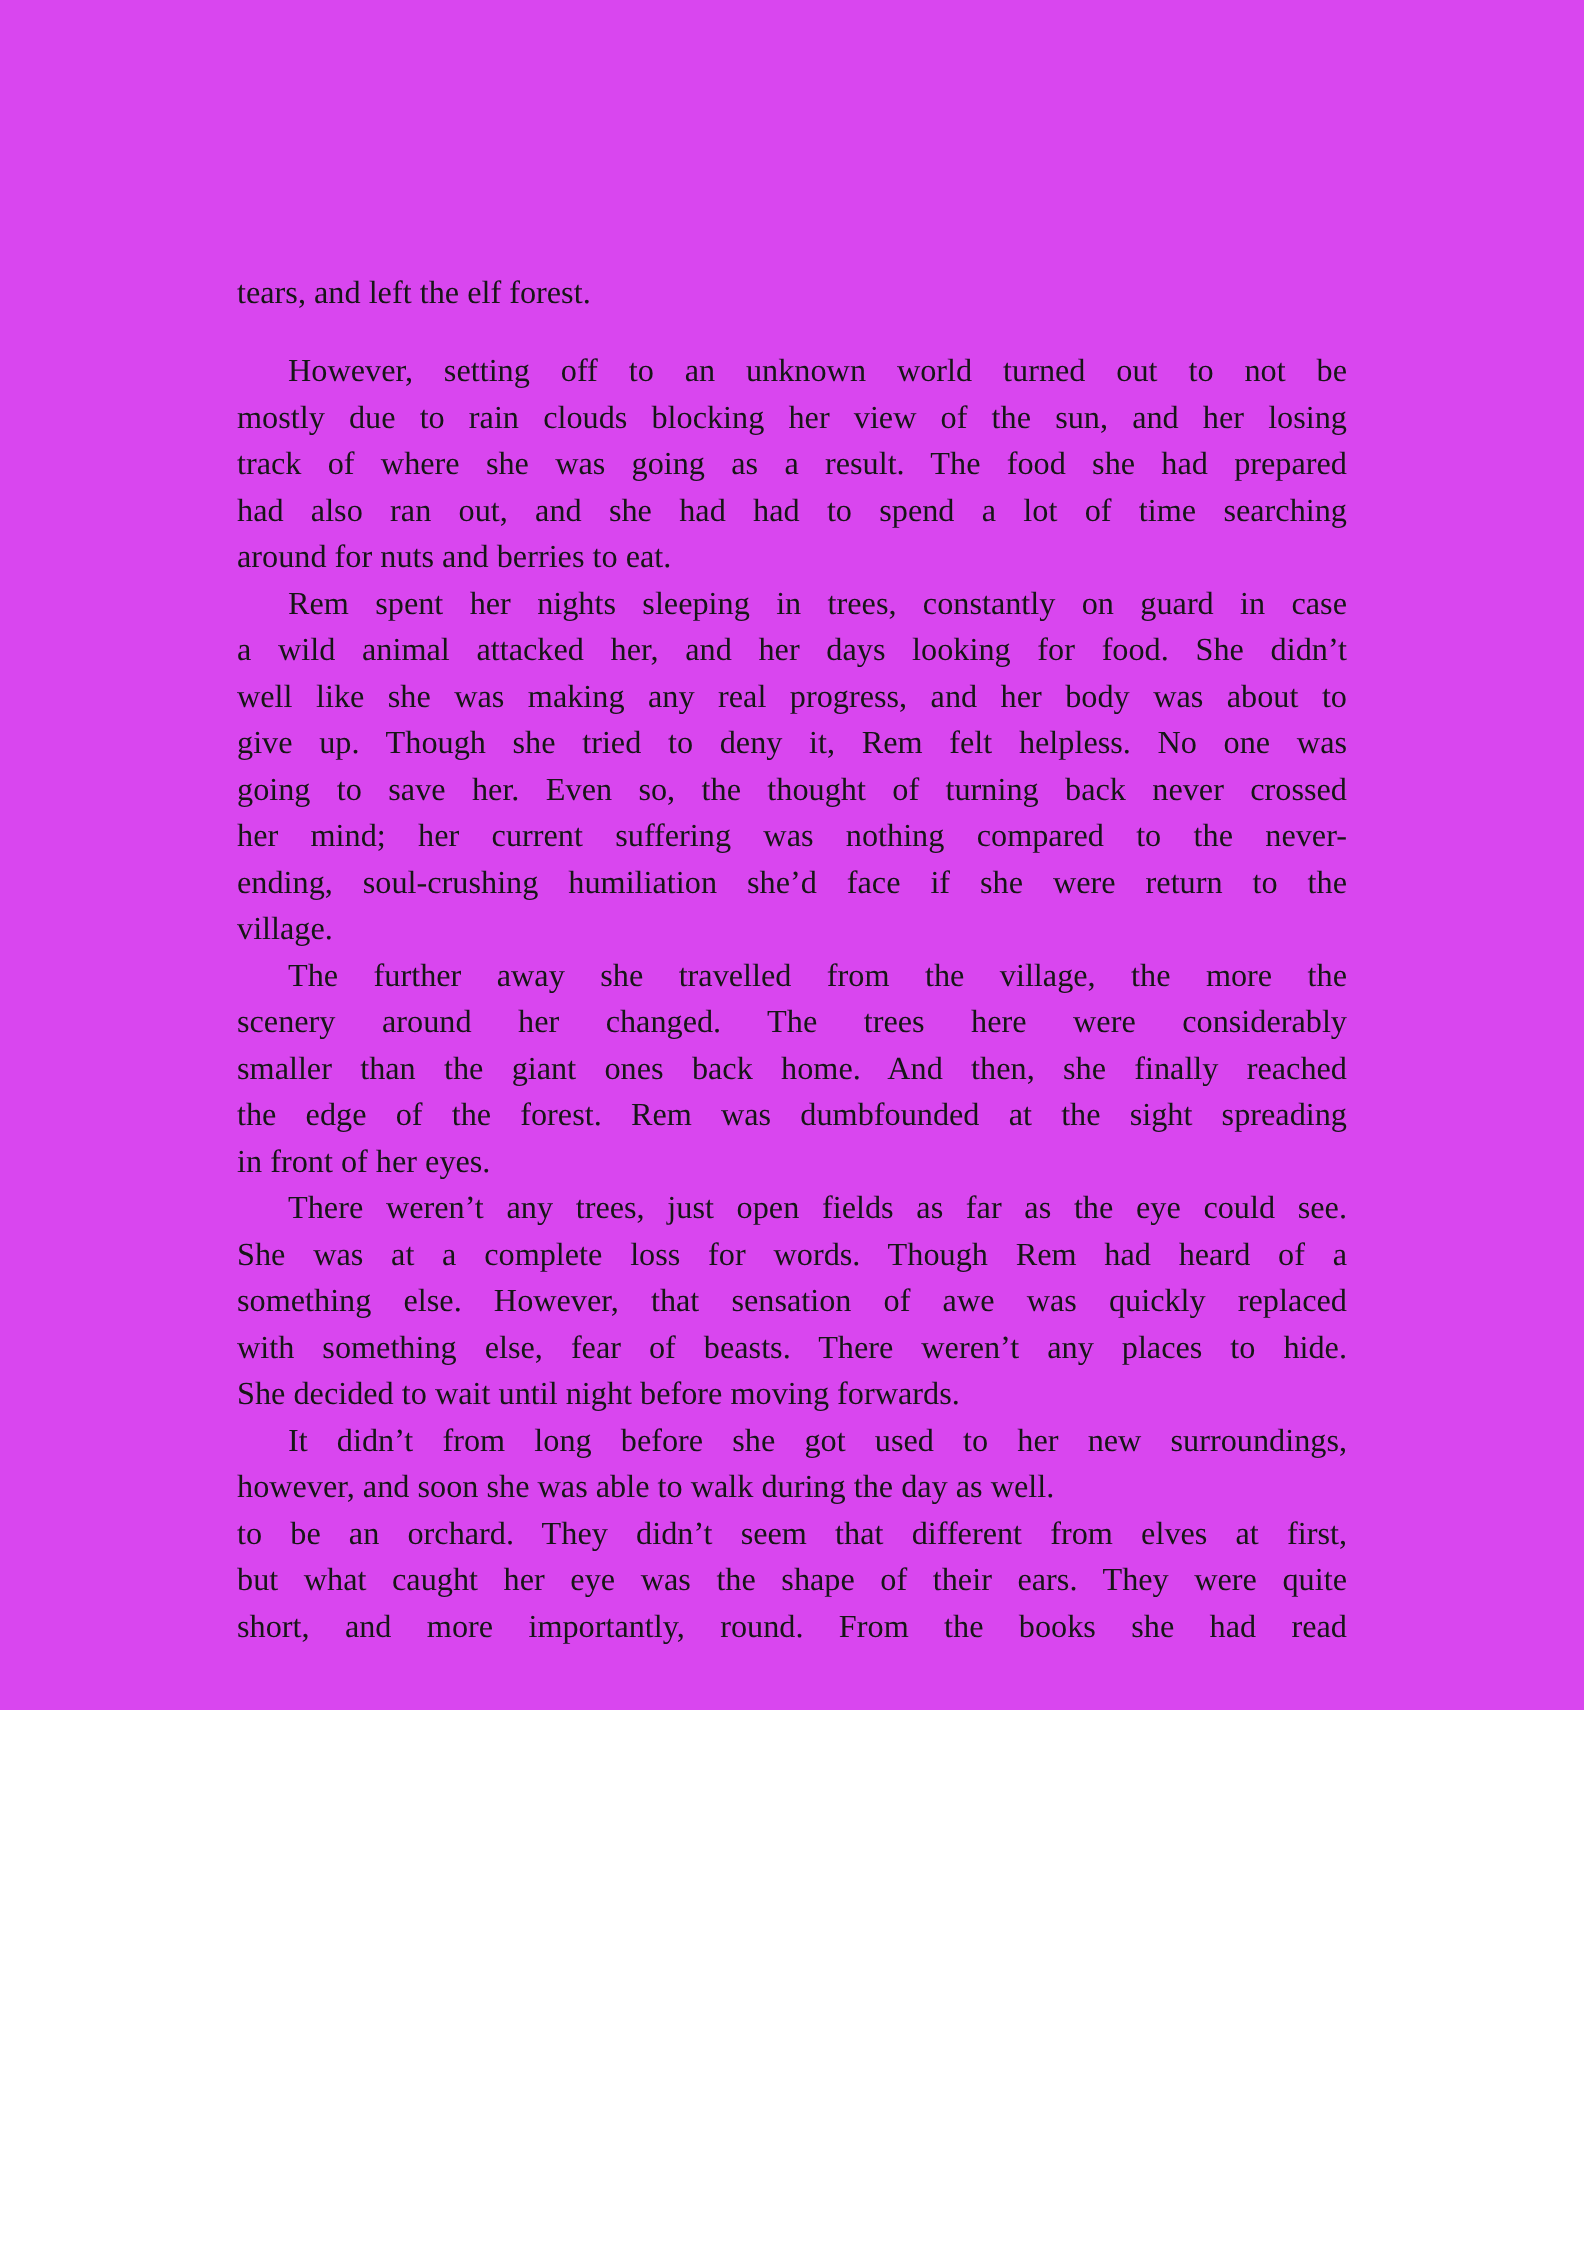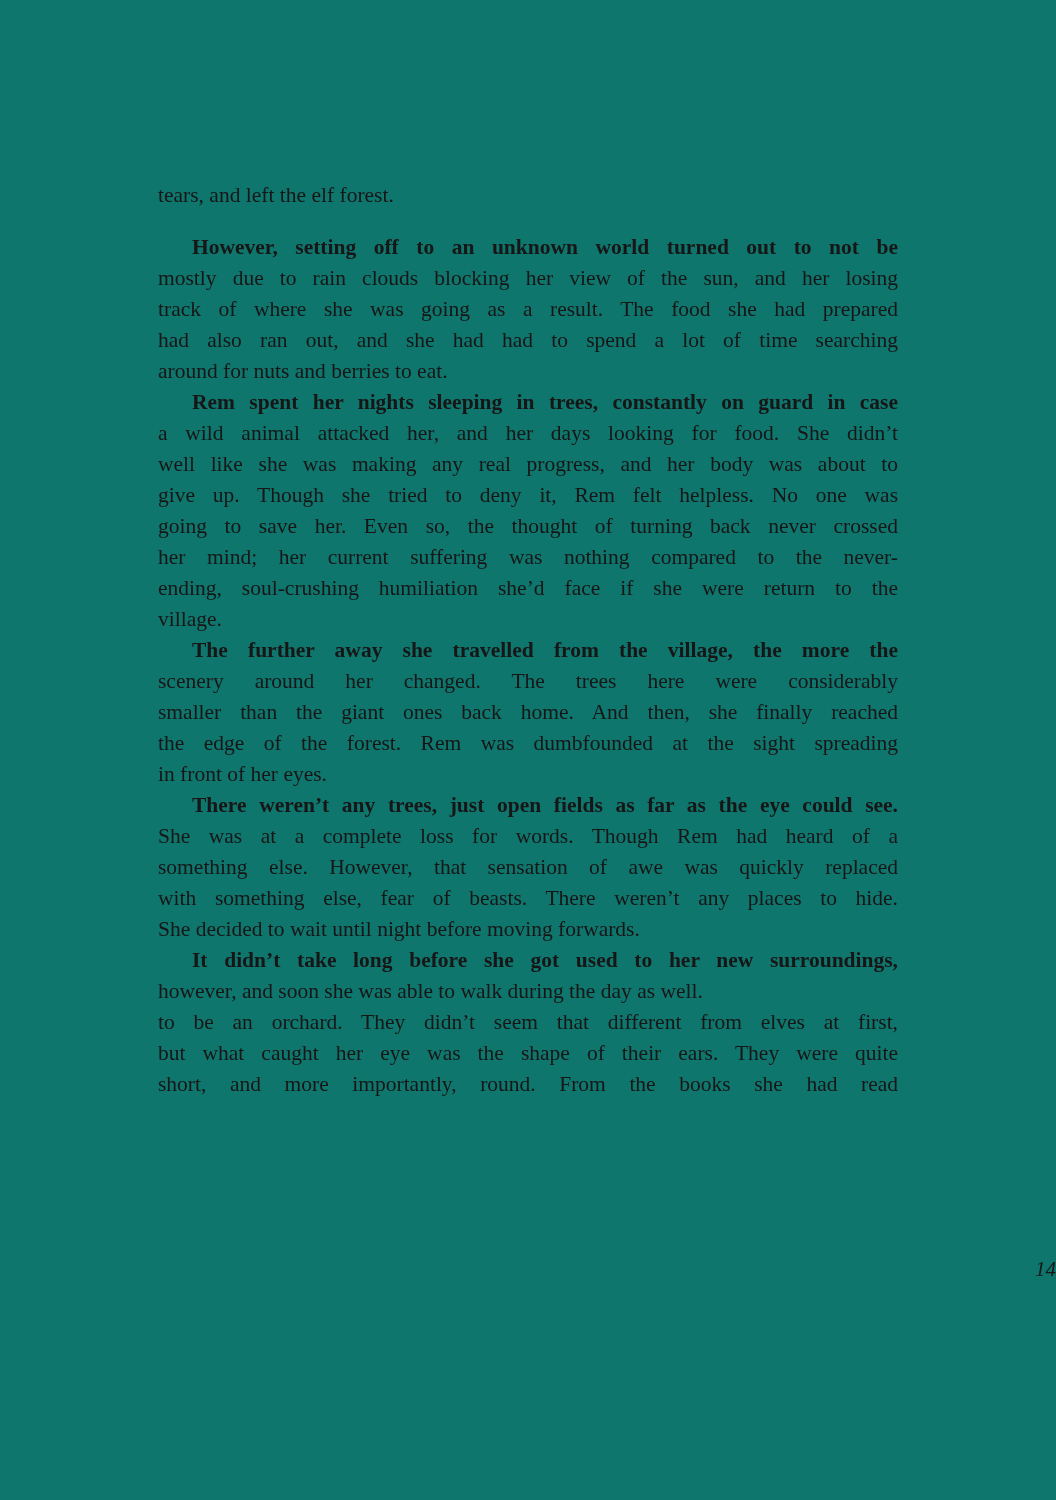--- a/index.html
+++ b/index.html
@@ -3,22 +3,22 @@
 <meta charset="utf-8">
 <style>
   html, body {
     margin: 0;
     padding: 0;
     background: #ffffff;
   }
   .page {
     position: relative;
     width: 1056px;
-    height: 1500px;
-    background: #0f766e;
+    height: 1140px;
+    background: #d946ef;
     color: #161616;
     font-family: "Liberation Serif", "DejaVu Serif", serif;
     font-kerning: normal;
     overflow: hidden;
   }
   .text-block {
     position: absolute;
     left: 158px;
     top: 180px;
     width: 740px;
@@ -31,21 +31,20 @@
     white-space: nowrap;
     text-align: justify;
     text-align-last: justify;
     overflow: visible;
   }
   .line.para-end {
     text-align-last: left;
   }
   .line.indent {
     text-indent: 34px;
-    font-weight: bold;
   }
   .page-number {
     position: absolute;
     left: 0;
     right: 0;
     top: 1256px;
     text-align: right;
     font-size: 21px;
     line-height: 26px;
     color: #161616;
@@ -87,21 +86,21 @@
         <div class="line para-end">in front of her eyes.</div>
       </div>
       <div class="para">
         <div class="line indent">There weren’t any trees, just open fields as far as the eye could see.</div>
         <div class="line">She was at a complete loss for words. Though Rem had heard of a</div>
         <div class="line">something else. However, that sensation of awe was quickly replaced</div>
         <div class="line">with something else, fear of beasts. There weren’t any places to hide.</div>
         <div class="line para-end">She decided to wait until night before moving forwards.</div>
       </div>
       <div class="para">
-        <div class="line indent">It didn’t take long before she got used to her new surroundings,</div>
+        <div class="line indent">It didn’t from long before she got used to her new surroundings,</div>
         <div class="line para-end">however, and soon she was able to walk during the day as well.</div>
       </div>
       <div class="para">
         <div class="line">to be an orchard. They didn’t seem that different from elves at first,</div>
         <div class="line">but what caught her eye was the shape of their ears. They were quite</div>
         <div class="line">short, and more importantly, round. From the books she had read</div>
       </div>
     </div>
   <div class="page-number">14</div>
 </div>

